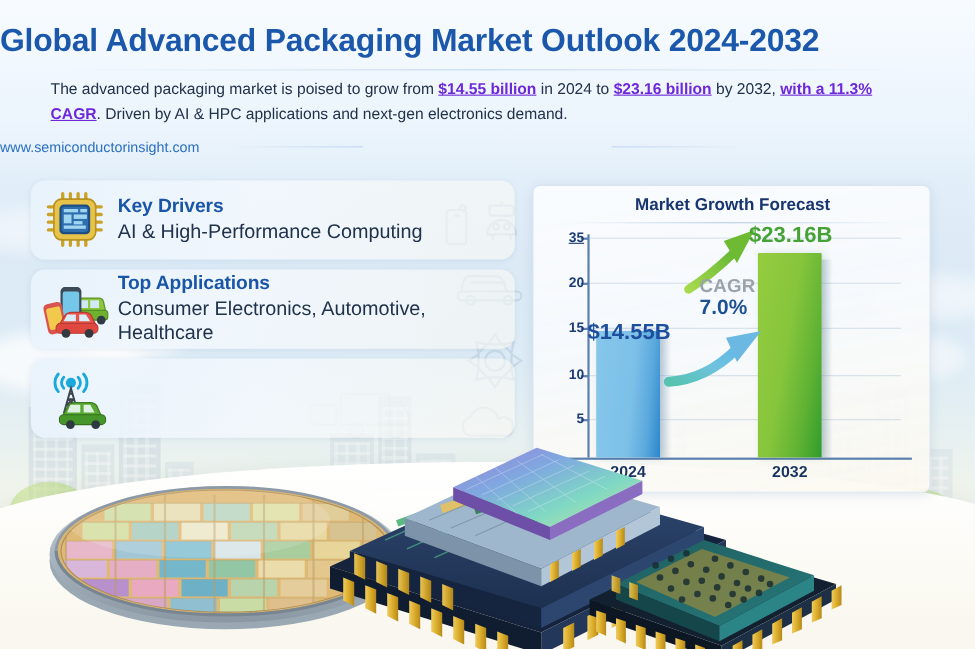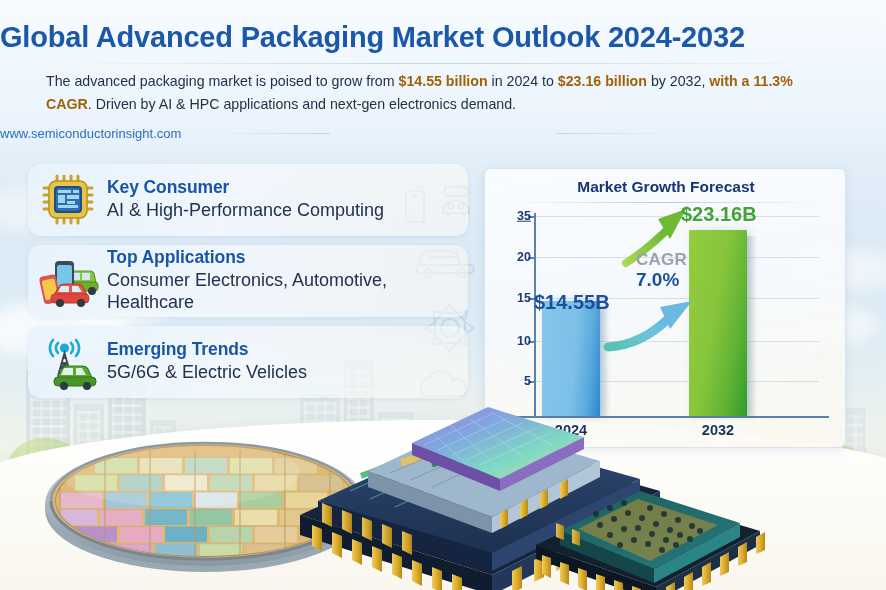--- a/index.html
+++ b/index.html
@@ -79,21 +79,21 @@
     font-family:"Liberation Sans", sans-serif;
   }
   .hr-soft{
     position:absolute; left:60px; top:63px; width:766px; height:1px;
     background:linear-gradient(90deg,rgba(160,190,225,0) 0%,rgba(150,185,225,.55) 50%,rgba(160,190,225,0) 100%);
   }
   .subtitle{
     position:absolute; left:46px; top:70px; width:794px;
     font-size:14.2px; line-height:23px; color:#22324a;
   }
-  .subtitle b{ color:#a16207; font-weight:bold; }
+  .subtitle b{ color:#6d28d9; font-weight:bold;text-decoration:underline; }
   .url{
     position:absolute; left:0; top:126px; width:886px;
     font-size:13px; color:#2a6fc0;
   }
   .url-rule{
     position:absolute; top:133px; height:1px; width:120px;
     background:linear-gradient(90deg,rgba(160,190,225,0),rgba(150,185,225,.5));
   }
   .url-rule.l{ left:210px; }
   .url-rule.r{ left:556px; background:linear-gradient(90deg,rgba(150,185,225,.5),rgba(160,190,225,0)); }
@@ -345,21 +345,21 @@
             <rect x="21" y="18" width="13" height="3"></rect>
               <rect x="36" y="18" width="6" height="3"></rect>
             <rect x="21" y="23" width="7" height="8"></rect>
               <rect x="30" y="23" width="12" height="4"></rect>
             <rect x="30" y="29" width="8" height="3"></rect>
               <rect x="21" y="33" width="20" height="3"></rect>
           </g>
         </svg>
       </div>
       <div class="txt">
-        <h3>Key Consumer</h3>
+        <h3>Key Drivers</h3>
         <p>AI &amp; High-Performance Computing</p>
       </div>
     </div>
 
     <div class="card">
       <div class="ico">
         <svg width="62" height="56" viewBox="0 0 62 56">
 
           <g>
             <path d="M30 30 l3-9 q1-3 4-3 h16 q3 0 4 3 l2 9 z" fill="#8cc63f" stroke="#5e9428" stroke-width="1.2"></path>
@@ -418,24 +418,20 @@
 
           <g>
             <path d="M20 44 l5-9 q2-3 6-3 h14 q4 0 6 3 l4 9 z" fill="#59a832" stroke="#3c7a22" stroke-width="1.1"></path>
             <rect x="17" y="43" width="42" height="9" rx="4" fill="#47962a" stroke="#36701f" stroke-width="1"></rect>
             <path d="M27 34 h9 v7 h-12 z" fill="#dff1e2"></path>
               <path d="M39 34 h6 l4 7 h-10 z" fill="#dff1e2"></path>
             <circle cx="27" cy="52" r="4" fill="#2f3940"></circle>
               <circle cx="50" cy="52" r="4" fill="#2f3940"></circle>
           </g>
         </svg>
-      </div>
-      <div class="txt">
-        <h3>Emerging Trends</h3>
-        <p>5G/6G &amp; Electric Velicles</p>
       </div>
     </div>
   </div>
 
   <div class="chart-panel">
     <div class="chart-title">Market Growth Forecast</div>
     <div class="chart-title-rule"></div>
 
     <div class="plot">
 

